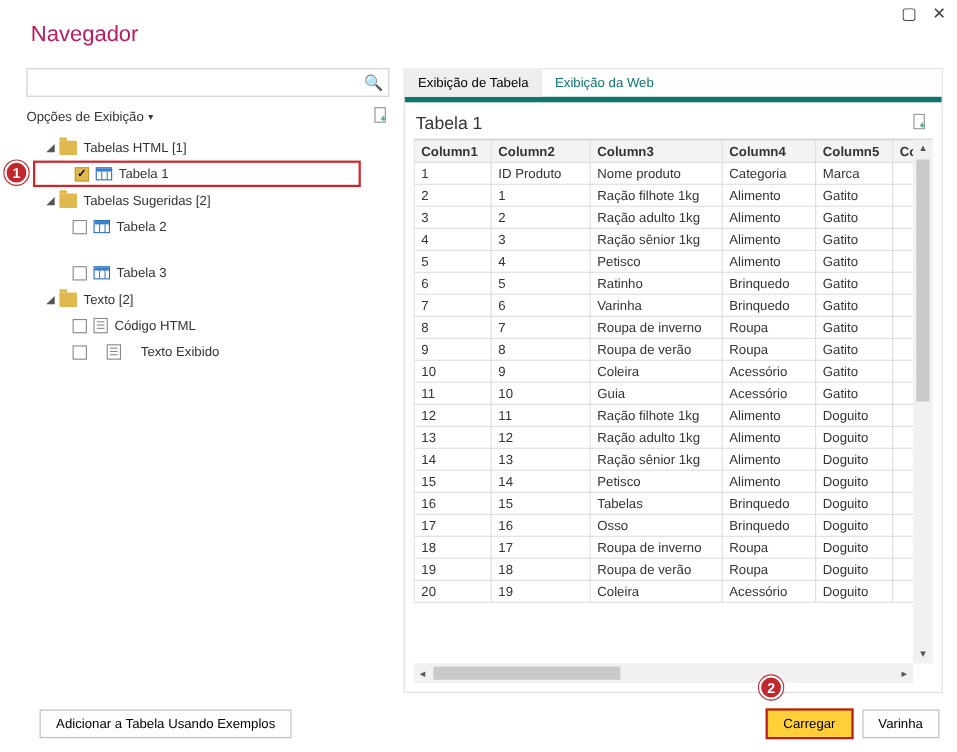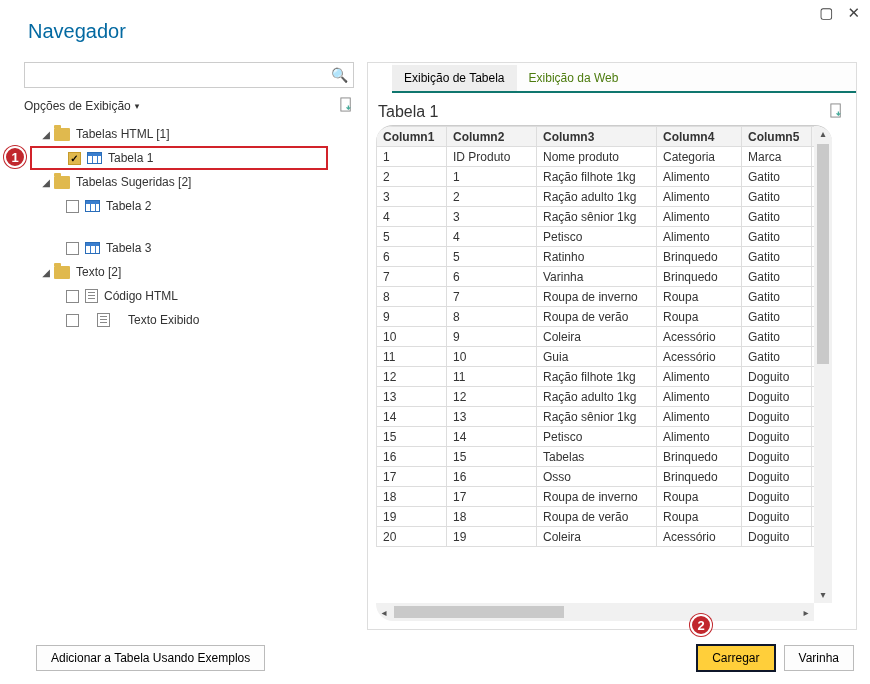--- a/index.html
+++ b/index.html
@@ -26,21 +26,21 @@
     font-size: 15px;
     color: #444;
     cursor: pointer;
     line-height: 18px;
   }
   .dialog-title {
     position: absolute;
     top: 20px; left: 28px;
     font-size: 20px;
     font-weight: 400;
-    color: #0369a1;
+    color: #be185d;
   }
   .left-pane {
     position: absolute;
     top: 62px; left: 24px;
     width: 330px;
   }
   .search-wrap {
     width: 330px; height: 26px;
     border: 1px solid #ccc;
     display: flex; align-items: center;
@@ -147,43 +147,41 @@
   .right-pane {
     position:absolute;
     top:62px; left:367px;
     width:490px; height:568px;
     border:1px solid #ddd;
     display:flex; flex-direction:column;
   }
   .tabs-row {
     display:flex; align-items:flex-end;
     height:30px;
-    border-bottom:2px solid #0f766e;
+    border-bottom:5px solid #0f766e;
     background:#fdfdfd;
-    margin-left:24px;
   }
   .tab {
-    padding:6px 12px; font-size:12px; color:#4d7c0f;
+    padding:6px 12px; font-size:12px; color:#0f766e;
     cursor:pointer;
   }
   .tab.active { background:#eee; color:#000;}
   .preview-title-row {
     display:flex; align-items:center; justify-content:space-between;
     padding:10px 12px 4px 10px;
   }
   .preview-title { font-size:16px; color:#333; }
   .refresh-icon { font-size:15px; color:#666; cursor:pointer; }
 
   .grid-wrap {
     flex:1 1 auto;
     overflow:hidden;
     position:relative;
-    margin:0 24px 8px 8px;
+    margin:0 8px 8px 8px;
     border-top:1px solid #ccc;
-    border-radius:17px;
   }
   .grid-scroll {
     position:absolute; top:0; left:0; right:18px; bottom:18px;
     overflow:hidden;
   }
   table.grid {
     border-collapse:collapse; width:100%; table-layout:fixed;
   }
   table.grid th, table.grid td {
     border:1px solid #ddd;
@@ -228,21 +226,21 @@
     padding:0 16px 0 28px;
   }
   .btn {
     border:1px solid #bbb;
     background:#fdfdfd;
     padding:5px 14px;
     font-size:12px;
     cursor:pointer;
     margin-left:8px;
   }
-  .btn.primary.highlighted { border:2px solid #0f172a; background:#ffcf3a;}
+  .btn.primary.highlighted { border:2px solid #b91c1c; background:#ffcf3a;}
   .spacer { flex:1; }
 </style>
 </head>
 <body>
 
 <div class="titlebar">
   <span>▢</span>
   <span>✕</span>
 </div>
 

